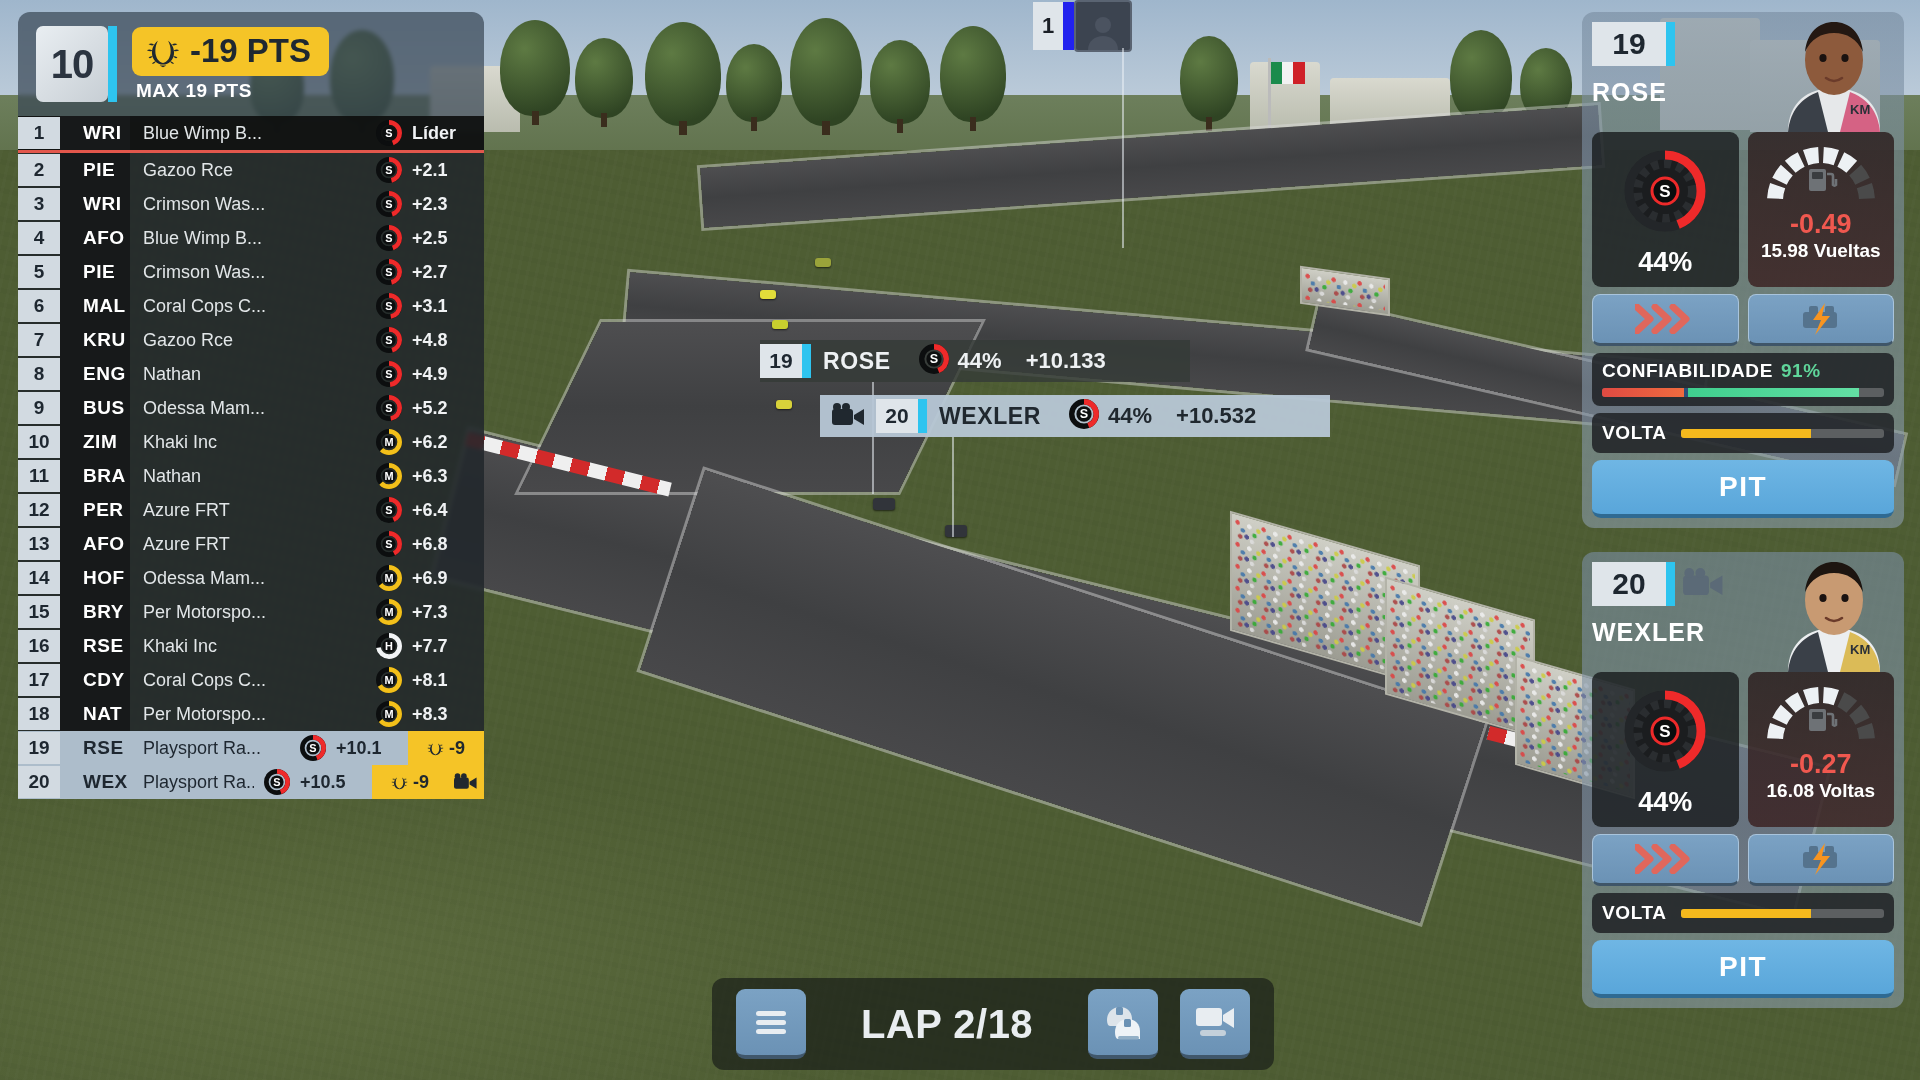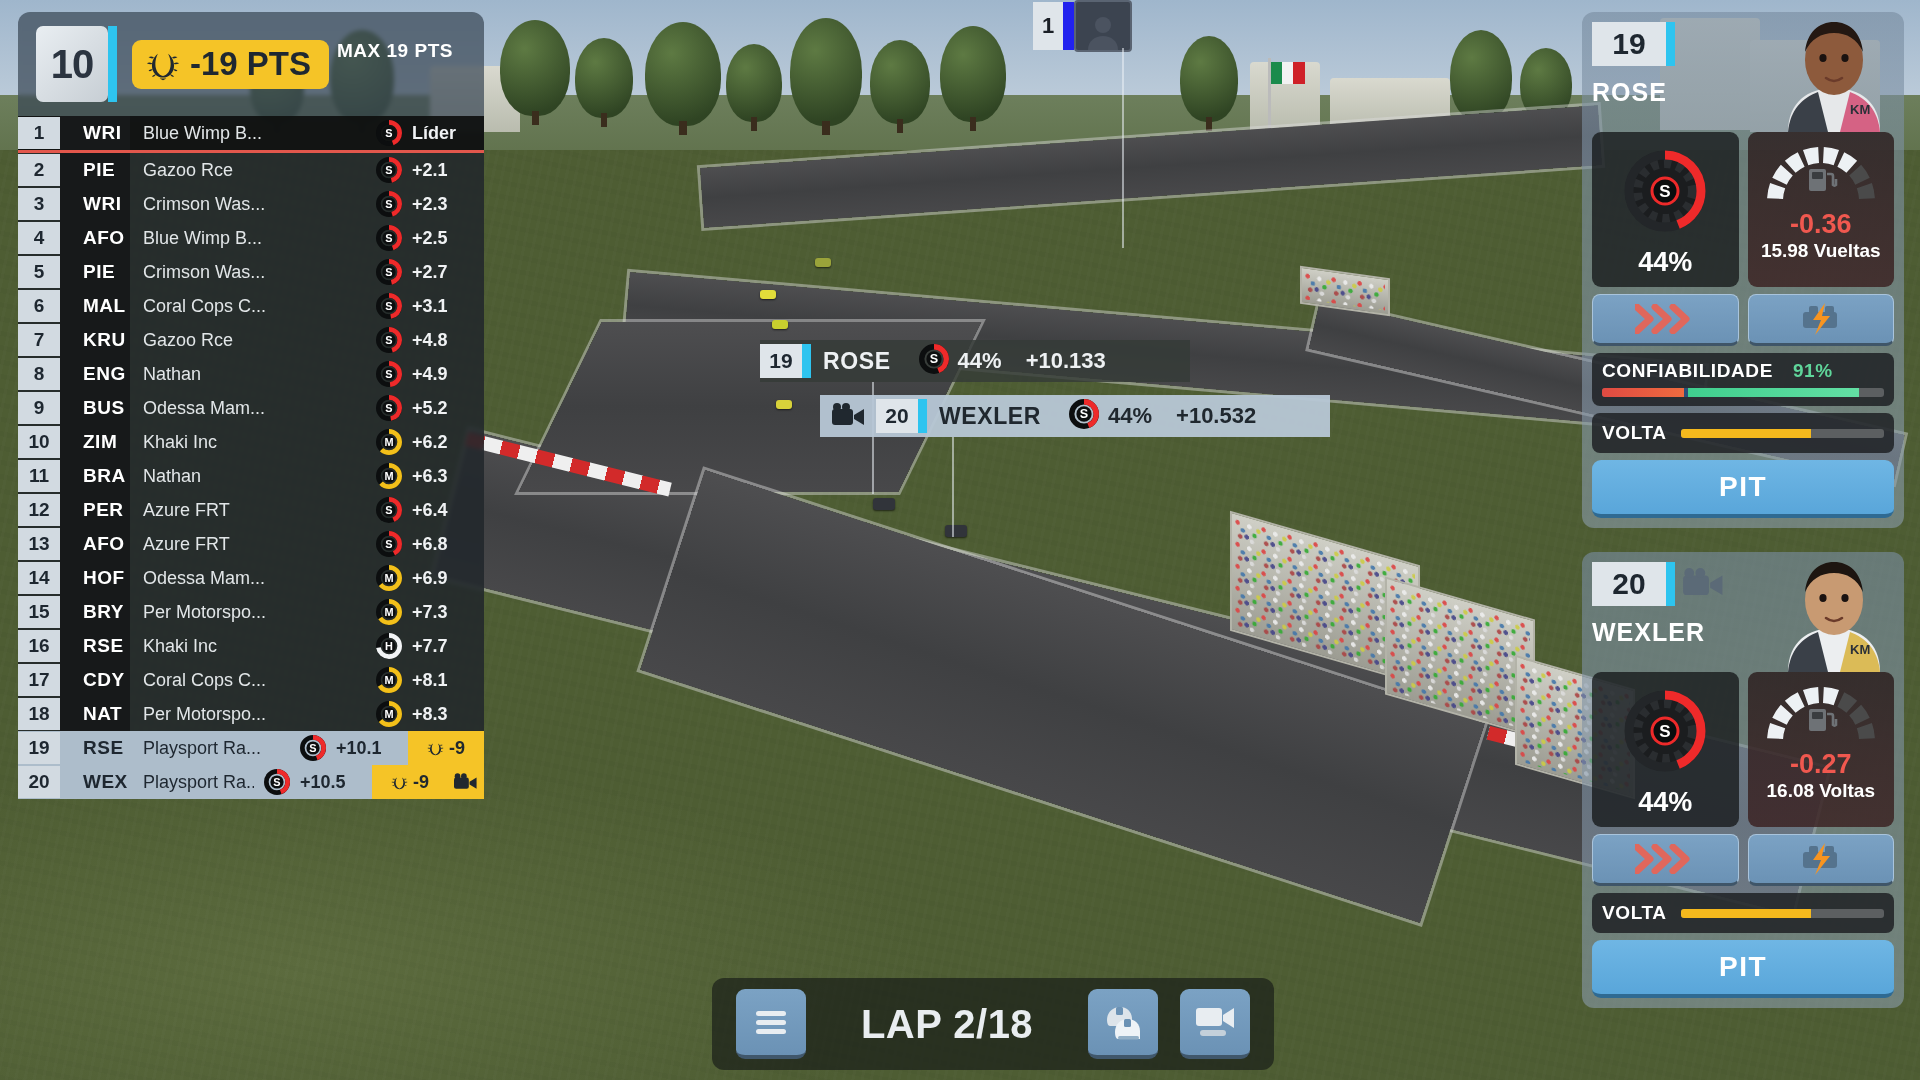--- a/index.html
+++ b/index.html
@@ -98,21 +98,21 @@
     width:72px; height:76px; border-radius:7px;
     background: linear-gradient(135deg,#e9eef2,#c7ced4);
     display:flex; align-items:center; justify-content:center;
     font-size:40px; font-weight:bold; color:#2b3440; letter-spacing:-1px;
     position:relative; font-family:"Liberation Sans", sans-serif;
   }
   .pos-badge::after {
     content:""; position:absolute; right:-9px; top:0; width:9px; height:100%;
     background:#2ec4ef;
   }
-  .hdr-right { display:flex; gap:4px; margin-left:10px; }
+  .hdr-right { display:flex; flex-direction:column; gap:4px; margin-left:10px; }
   .pts-pill {
     background:#f5c427; border-radius:9px; padding:5px 18px 6px 14px;
     display:flex; align-items:center; gap:10px;
     font-size:33px; font-weight:bold; color:#1f2831; letter-spacing:0px;
   }
   .laurel { width:34px; height:34px; flex:0 0 auto; }
   .max-pts { font-size:19px; font-weight:bold; color:#fff; letter-spacing:.5px; padding-left:4px; }
 
   .tabs { display:flex; gap:2px; padding:0 18px; }
   .tab {
@@ -246,21 +246,21 @@
   .act-btn {
     flex:1; height:52px; border-radius:8px;
     background: linear-gradient(180deg,#7ba2c4,#6b92b5);
     border:1px solid #a9c4dc; border-bottom:3px solid #3f5568;
     display:flex; align-items:center; justify-content:center;
   }
   .meter-box {
     margin-top:7px; background:rgba(30,33,36,.85); border-radius:8px; padding:7px 10px 9px;
   }
   .meter-label { font-size:19px; font-weight:bold; color:#fff; letter-spacing:.6px; }
-  .meter-label .pctval { color:#5fd59a; margin-left:20px; }
+  .meter-label .pctval { color:#5fd59a; margin-left:8px; }
   .bar-track {
     height:9px; background:#5c5f61; border-radius:3px; margin-top:6px; overflow:hidden;
     display:flex;
   }
   .bar-red { background: linear-gradient(90deg,#e04a42,#ef6b3f); }
   .bar-green { background: linear-gradient(90deg,#3fcf8e,#63dfa4); }
   .bar-blue { background:#2a4f7a; }
   .meter-box.volta { display:flex; align-items:center; gap:14px; padding:9px 10px; }
   .meter-box.volta .bar-track { flex:1; margin-top:0; }
   .bar-yellow { background:#f5b91d; }
@@ -839,21 +839,21 @@
             <path d="M62.82614163711897 4.074005123253016 A54 54 0 0 1 78.02557039862363 7.097359481022366 L72.6846606508833 22.179623338497223 A38 38 0 0 0 61.98876633723187 20.052077679326196 Z" fill="#edf1f4"></path>
             <path d="M83.24759922764792 9.260394645107517 A54 54 0 0 1 96.13305274337833 17.870179424220694 L85.4269630416366 29.760496631859006 A38 38 0 0 0 76.3594216787152 23.70175919470529 Z" fill="#edf1f4"></path>
             <path d="M100.12982057577929 21.866947256621664 A54 54 0 0 1 108.73960535489246 34.75240077235206 L94.2982408052947 41.64057832128478 A38 38 0 0 0 88.23950336814099 32.57303695836339 Z" fill="#4a4a4a"></path>
             <path d="M110.90264051897762 39.97442960137635 A54 54 0 0 1 113.92599487674698 55.173858362881006 L97.9479223206738 56.01123366276811 A38 38 0 0 0 95.82037666150278 45.31533934911669 Z" fill="#4a4a4a"></path>
     <g transform="translate(48,26)">
       <rect x="0" y="0" width="17" height="22" rx="2" fill="#6e7276"></rect>
       <rect x="3" y="3" width="11" height="7" rx="1" fill="#3a3d40"></rect>
       <path d="M18 5h4a2 2 0 0 1 2 2v9a2 2 0 0 0 3 0v-6" stroke="#6e7276" stroke-width="2.6" fill="none"></path>
     </g>
   </svg></div>
-        <div class="fuel-delta">-0.36</div>
+        <div class="fuel-delta">-0.49</div>
         <div class="fuel-laps">15.98 Vueltas</div>
       </div>
     </div>
 
     <div class="dc-actions">
       <div class="act-btn">
         <svg width="60" height="30" viewBox="0 0 60 30">
           <path d="M2 3l13 12L2 27" stroke="#e0675c" stroke-width="7" fill="none" stroke-linecap="round" stroke-linejoin="round"></path>
           <path d="M20 3l13 12-13 12" stroke="#e0675c" stroke-width="7" fill="none" stroke-linecap="round" stroke-linejoin="round"></path>
           <path d="M38 3l13 12-13 12" stroke="#e0675c" stroke-width="7" fill="none" stroke-linecap="round" stroke-linejoin="round"></path>

